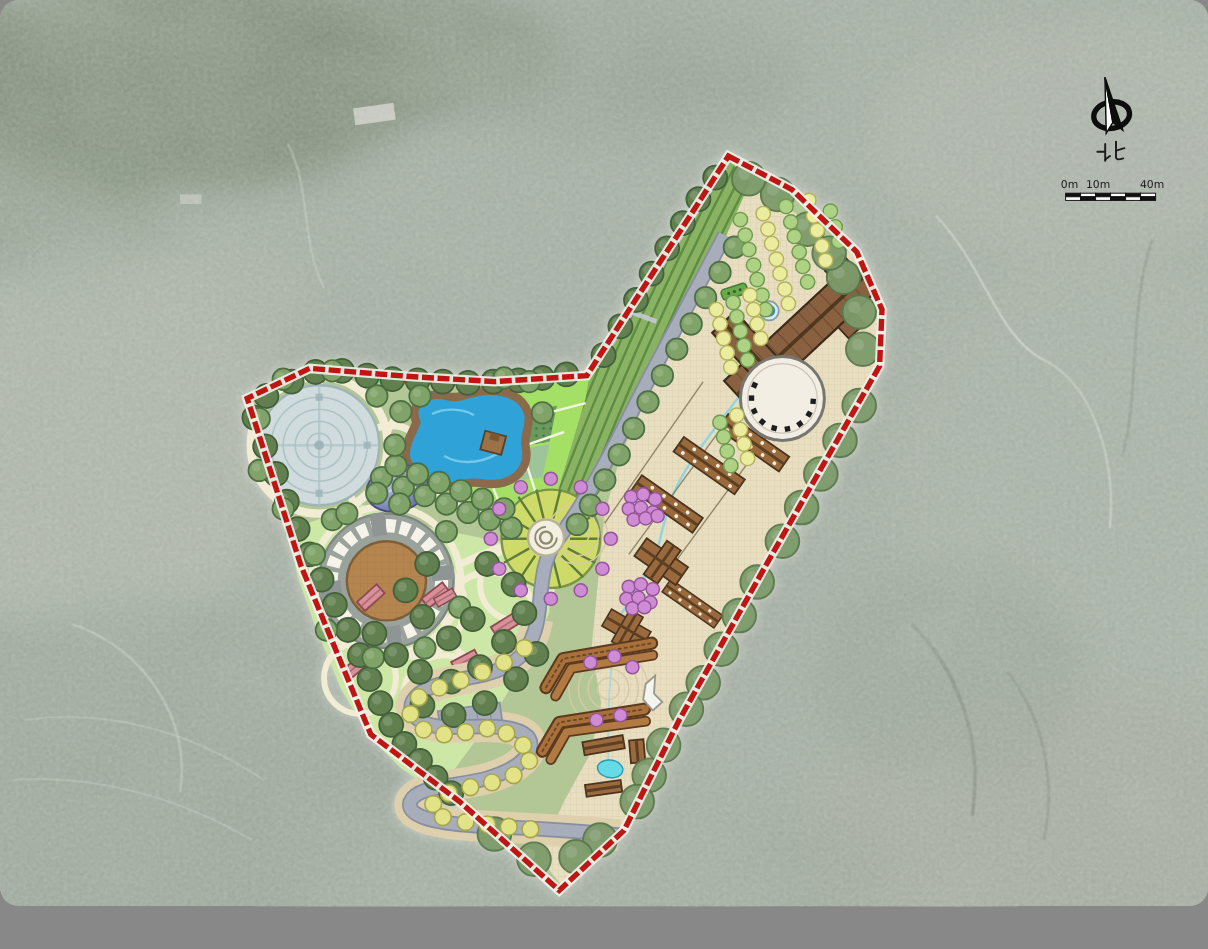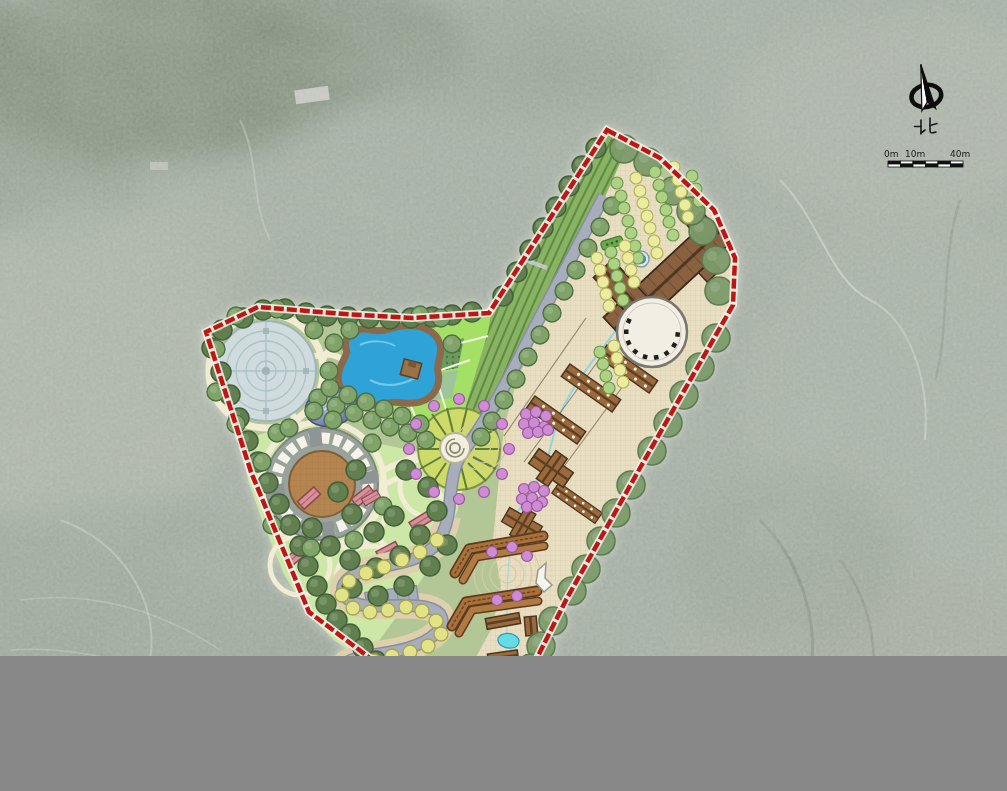--- a/index.html
+++ b/index.html
@@ -1,16 +1,16 @@
 <!DOCTYPE html>
 <html style="--bg_aerial: #a7b0a6; --site_base: #b2c795; --boundary_red: #bf1513; --road_grey: #a8adbb; --road_light: #c9cada; --plaza_tan: #e8dec2; --terrace_green: #8ab263; --lawn_green: #cde8a6; --field_bright: #a3e065; --water_blue: #2fa3d8; --pond_edge_brown: #8a6a4a; --tree_dark: #62804f; --tree_mid: #7fa368; --tree_sage: #7d9b6b; --tree_yellow: #e2e287; --tree_magenta: #cf8bd4; --tree_row_green: #aed284; --tree_row_yellow: #ecec9e; --building_brown: #8a6140; --lodge_brown: #9a6a3d; --pavilion_pink: #d98f98; --amphitheater_stage: #b5854f; --dome_purple: #8890c4; --plaza_circle_grey: #cfdbdd; --path_cream: #f2ecd4;"><head>
 <meta charset="utf-8">
 <style>
   html,body{margin:0;padding:0;background:#888;}
-  #stage{position:relative;width:1007px;height:656px;overflow:hidden;background:var(--bg_aerial,#a7b0a6);font-family:"DejaVu Sans",sans-serif;}
+  #stage{position:relative;width:1007px;height:755px;overflow:hidden;background:var(--bg_aerial,#a7b0a6);font-family:"DejaVu Sans",sans-serif;border-radius:16px;}
   svg{position:absolute;inset:0;display:block;}
   .lbl{font:9px "DejaVu Sans",sans-serif;fill:#1a1a1a;}
   .cTreeDark{fill:var(--tree_dark);stroke:#42603a;stroke-width:1.5;}
   .cTreeMid{fill:var(--tree_mid);stroke:#4e6f44;stroke-width:1.4;}
   .cTreeSage{fill:var(--tree_sage);stroke:#59784d;stroke-width:1.6;opacity:.95;}
   .cTreeYel{fill:var(--tree_yellow);stroke:#a7a64d;stroke-width:1.3;}
   .cTreeMag{fill:var(--tree_magenta);stroke:#94549b;stroke-width:1.2;}
   .cRowG{fill:var(--tree_row_green);stroke:#6f9a4e;stroke-width:1.2;}
   .cRowY{fill:var(--tree_row_yellow);stroke:#b3b35e;stroke-width:1.2;}
   .trees{fill:none;stroke:none;}

